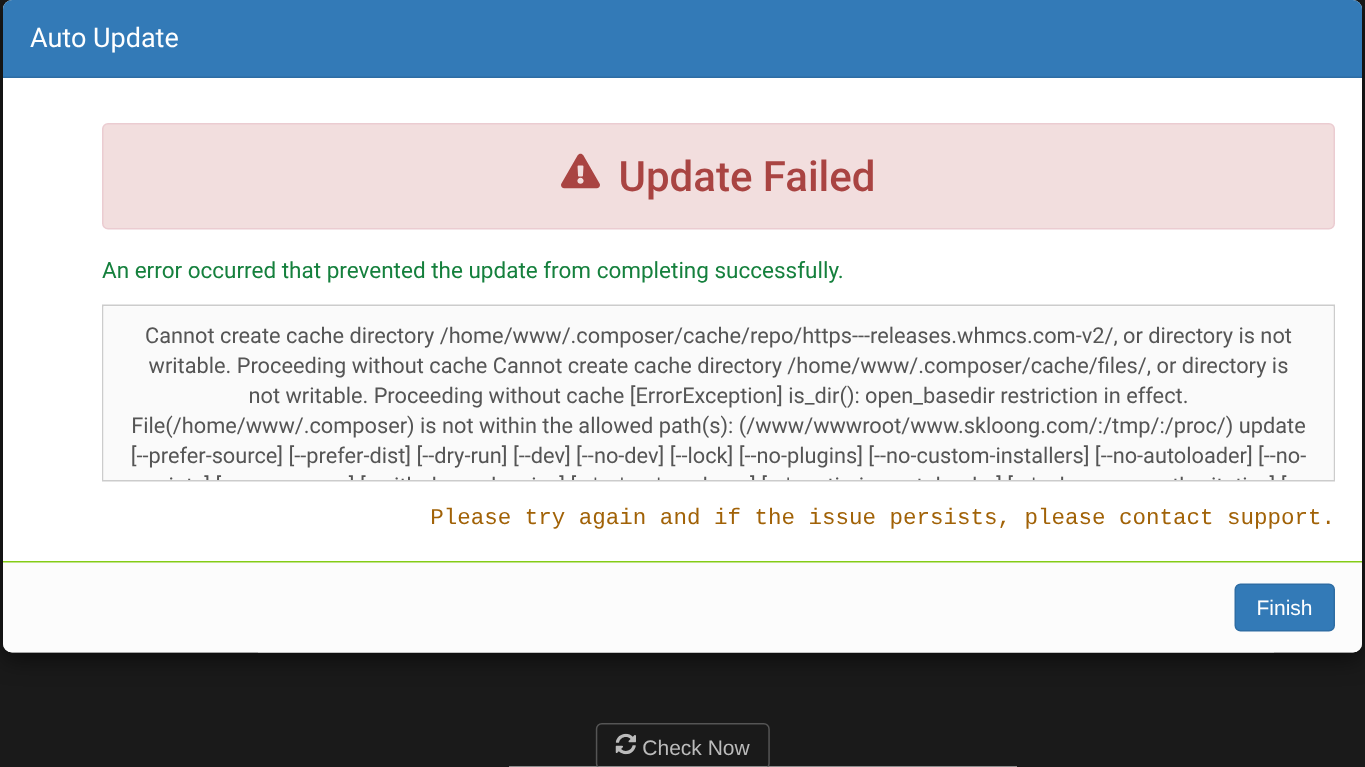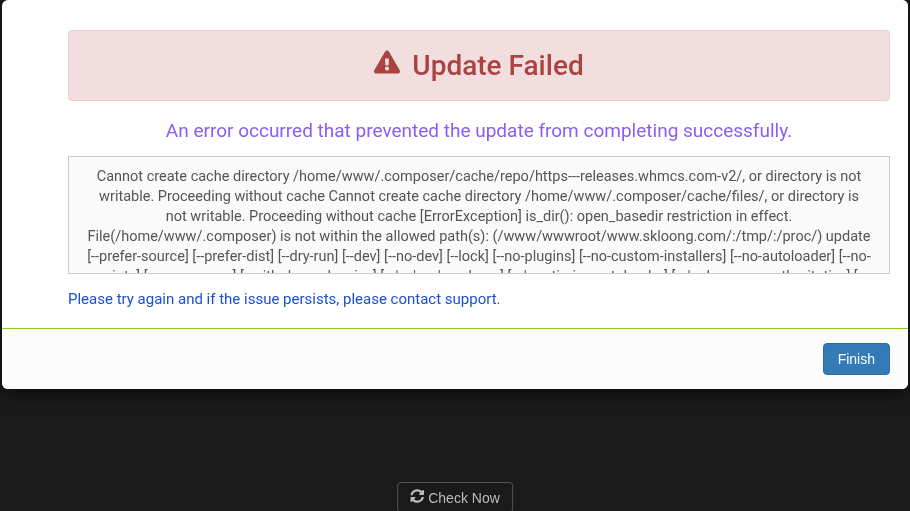--- a/index.html
+++ b/index.html
@@ -62,23 +62,23 @@
     font-size: 28px;
     font-weight: 500;
     display: flex;
     align-items: center;
     justify-content: center;
     gap: 12px;
   }
   .alert-danger svg { width: 26px; height: 26px; fill: #a94442; }
 
   .msg {
-    text-align: center;
-    color: #8b5cf6;
-    font-size: 19px;
+    text-align: left;
+    color: #15803d;
+    font-size: 15px;
     margin-bottom: 14px;
   }
 
   .log-box {
     width: 100%;
     height: 118px;
     border: 1px solid #ccc;
     background: #fafafa;
     color: #555;
     font-size: 14.5px;
@@ -88,23 +88,24 @@
     text-align: center;
     resize: none;
     font-family: inherit;
     margin-bottom: 16px;
   }
   .log-box::-webkit-scrollbar { width: 16px; }
   .log-box::-webkit-scrollbar-track { background: #f0f0f0; }
   .log-box::-webkit-scrollbar-thumb { background: #c0c0c0; border-radius: 2px; }
 
   .footer-msg {
-    text-align: left;
-    color: #1d4ed8;
+    text-align: right;
+    color: #a16207;
     font-size: 15px;
+    font-family: Liberation Mono, monospace;
   }
 
   .modal-footer {
     border-top: 1px solid #84cc16;
     background: #fcfcfc;
     padding: 14px 18px;
     text-align: right;
   }
 
   .btn-primary {
@@ -124,20 +125,23 @@
   <span>
     <svg viewBox="0 0 512 512">
         <path d="M370.72 133.28C339.458 104.008 298.888 87.962 255.848 88c-77.458.068-144.328 53.178-162.791 126.85-1.344 5.363-6.122 9.15-11.651 9.15H24.103c-7.498 0-13.194-6.807-11.807-14.176C33.933 94.924 134.813 8 256 8c66.448 0 126.791 26.136 171.315 68.685L463.03 40.97C478.149 25.851 504 36.559 504 57.941V192c0 13.255-10.745 24-24 24H345.941c-21.382 0-32.09-25.851-16.971-40.971l41.75-41.749zM32 296h134.059c21.382 0 32.09 25.851 16.971 40.971l-41.75 41.75c31.262 29.273 71.835 45.319 114.876 45.28 77.418-.07 144.315-53.144 162.787-126.849 1.344-5.363 6.122-9.15 11.651-9.15h57.304c7.498 0 13.194 6.807 11.807 14.176C478.067 417.076 377.187 504 256 504c-66.448 0-126.791-26.136-171.315-68.685L48.97 471.03C33.851 486.149 8 475.441 8 454.059V320c0-13.255 10.745-24 24-24z"></path>
       </svg>
   </span>
   <span>Check Now</span>
 </button>
 
 <div class="modal">
 
+  <div class="modal-header">
+    <span>Auto Update</span>
+  </div>
 
   <div class="modal-body">
 
     <div class="alert-danger">
       <h1>
         <span>
           <svg viewBox="0 0 576 512">
               <path d="M569.517 440.013C587.975 472.007 564.806 512 527.94 512H48.054c-36.937 0-59.999-40.055-41.577-71.987L246.423 23.985c18.467-32.009 64.72-31.951 83.154 0l239.94 416.028zM288 354c-25.405 0-46 20.595-46 46s20.595 46 46 46 46-20.595 46-46-20.595-46-46-46zm-43.673-165.346l7.418 136c.347 6.364 5.609 11.346 11.982 11.346h48.546c6.373 0 11.635-4.982 11.982-11.346l7.418-136c.375-6.874-5.098-12.654-11.982-12.654h-63.383c-6.884 0-12.356 5.78-11.981 12.654z"></path>
             </svg>
         </span>

